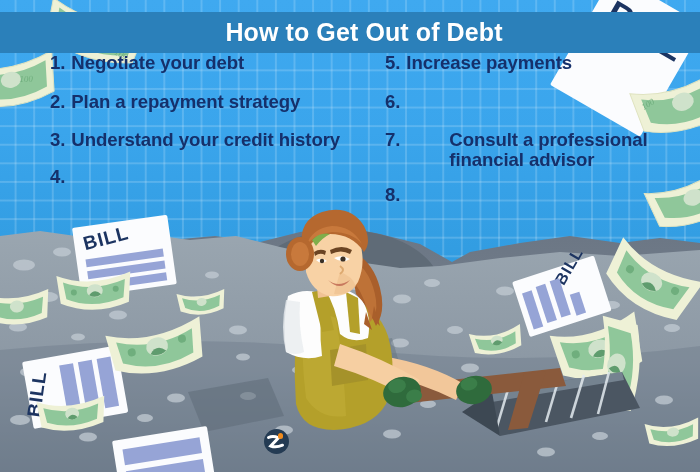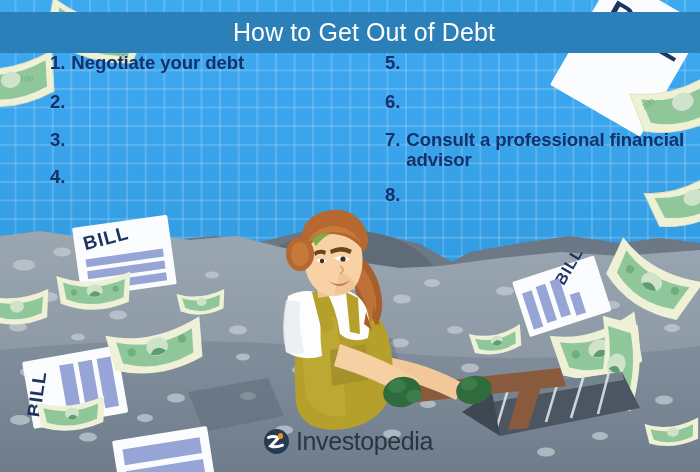--- a/index.html
+++ b/index.html
@@ -31,21 +31,21 @@
   
   .title-band{
     position:absolute; left:0; right:0; top:12px; height:41px;
     background:#2b80ba;
     display:flex; align-items:center; justify-content:center;
     z-index:6;
   }
   .title-band .title{
     color:#ffffff;
     font-size:25px;
-    font-weight:normal;
+    font-weight:bold;
     letter-spacing:.1px;
     line-height:1;
     text-shadow:0 1px 0 rgba(0,0,0,.06);
     margin-left:28px;
   }
 
   
   .lists{ position:absolute; left:0; top:53px; width:700px; z-index:7; }
   .col{ position:absolute; top:0; }
   .col-left{ left:50px; width:340px; }
@@ -57,21 +57,21 @@
     font-size:18.6px;
     font-weight:bold;
     line-height:1.12;
     letter-spacing:-.1px;
     margin-bottom:17px;
     white-space:nowrap;
   }
   .item .num{ margin-right:6px; }
   .item .txt{ white-space:normal; }
   .item.wrap{ white-space:normal; margin-bottom:14px; }
-  .item.wrap .txt{ display:block; }
+  .item.wrap .txt{ display:block;padding-left:43px; }
 
   .col-left .item:nth-child(1){ margin-bottom:18px; }
   .col-right .item:nth-child(1){ margin-bottom:18px; }
 
   
   .ground-wrap{ position:absolute; inset:0; z-index:3; }
   .ground-svg{ position:absolute; left:0; top:0; }
 
   
   .art{ position:absolute; inset:0; z-index:4; pointer-events:none; }
@@ -241,32 +241,35 @@
   </div>
 
   <div class="lists">
     <div class="col col-left">
       <div class="item">
         <span class="num">1.</span>
         <span class="txt">Negotiate your debt</span>
       </div>
       <div class="item">
         <span class="num">2.</span>
+        <span class="txt">Plan a repayment strategy</span>
       </div>
       <div class="item">
         <span class="num">3.</span>
+        <span class="txt">Understand your credit history</span>
       </div>
       <div class="item">
         <span class="num">4.</span>
       </div>
     </div>
 
     <div class="col col-right">
       <div class="item">
         <span class="num">5.</span>
+        <span class="txt">Increase payments</span>
       </div>
       <div class="item">
         <span class="num">6.</span>
       </div>
       <div class="item wrap">
         <span class="num">7.</span>
         <span class="txt">Consult a professional financial advisor</span>
       </div>
       <div class="item">
         <span class="num">8.</span>
@@ -466,16 +469,15 @@
     </svg>
   </div>
 
   <div class="logo">
     <span class="mark">
       <svg class="swoosh" viewBox="0 0 25 25">
         <path d="M4.5 8.5 Q9 6.5 14.5 8.8 L6.8 17 Q12 19 18.5 16.2" fill="none" stroke="#ffffff" stroke-width="3" stroke-linecap="round"></path>
       </svg>
       <span class="dot"></span>
     </span>
-    <span class="word">Investopedia</span>
   </div>
 
 </div>
 
 </body></html>

